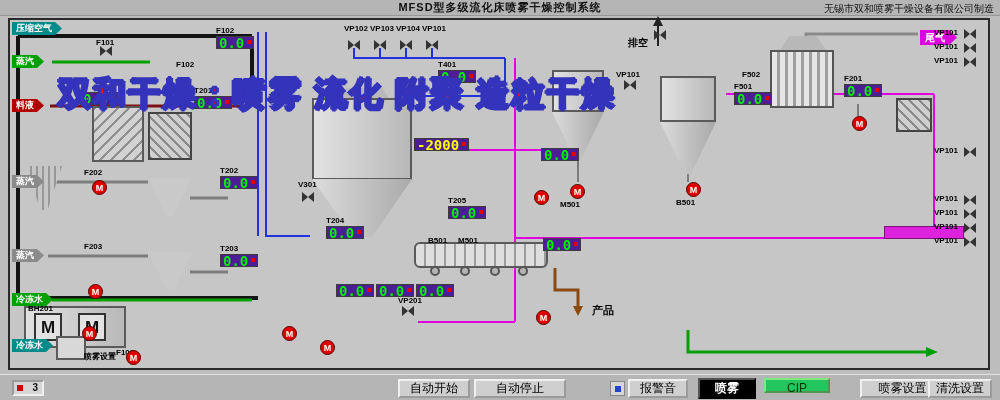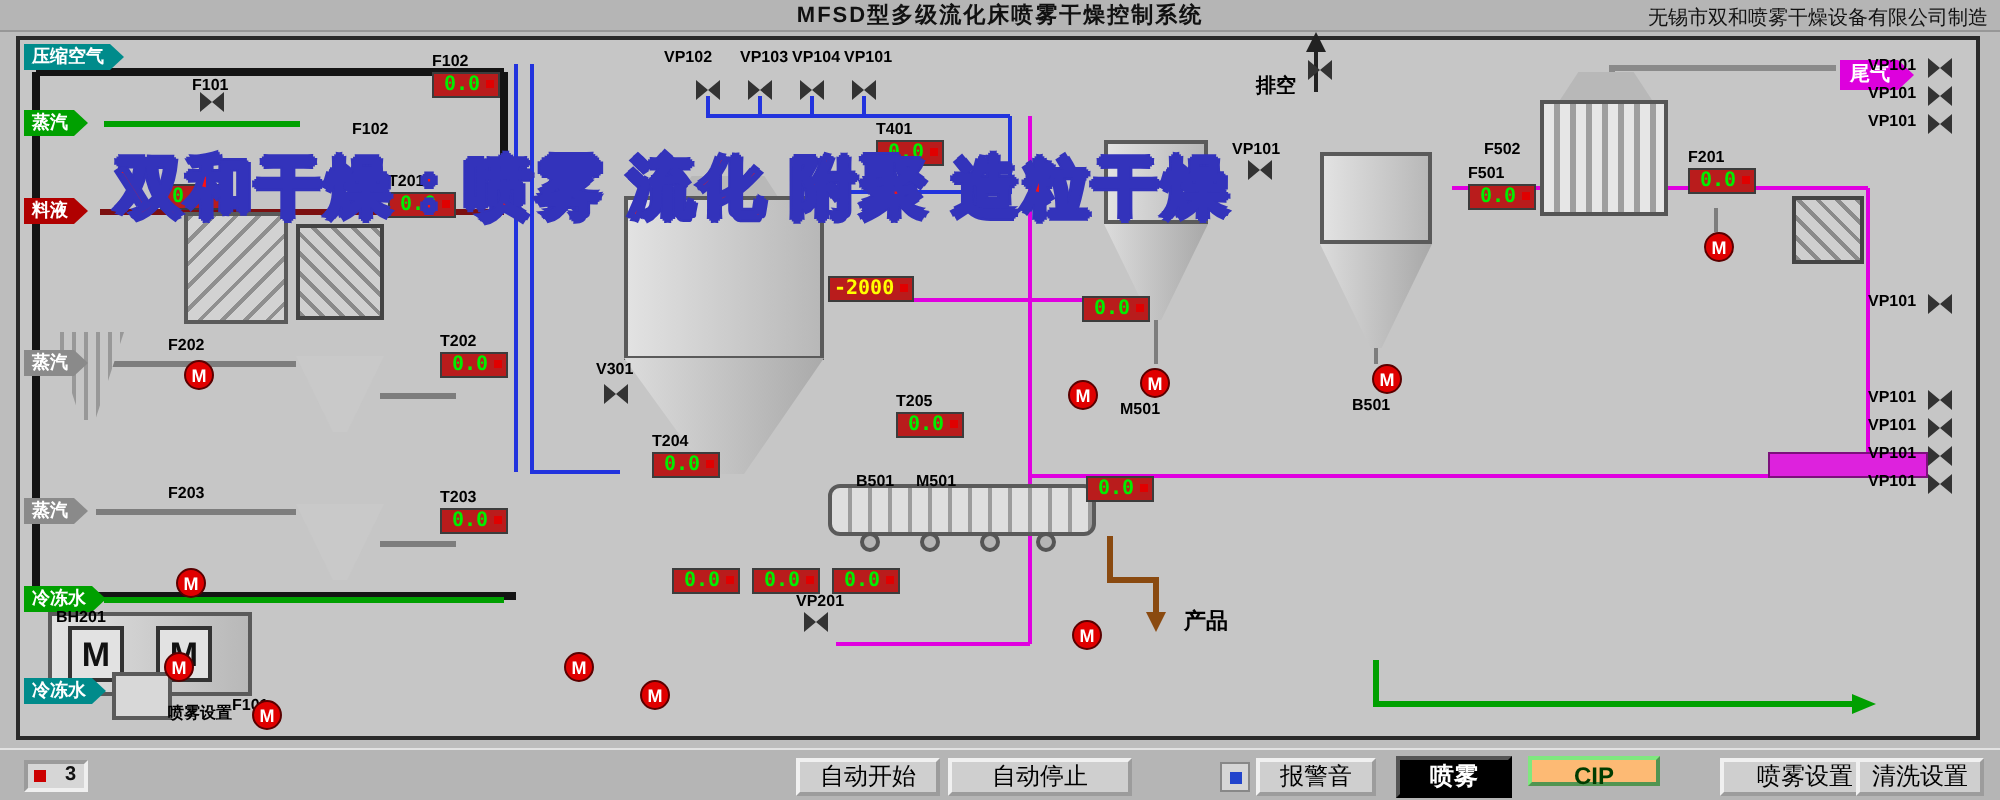--- a/index.html
+++ b/index.html
@@ -26,22 +26,22 @@
   .wheel{position:absolute;width:10px;height:10px;border-radius:50%;background:#b5b5b5;border:2px solid #555}
   .motor{position:absolute;width:28px;height:28px;background:#e2e2e2;border:2px solid #333;
          font-size:17px;font-weight:bold;text-align:center;line-height:25px}
 
   
   .tag{position:absolute;height:13px;line-height:13px;font-size:9px;font-weight:bold;color:#fff;
        padding:0 10px 0 4px;white-space:nowrap;
        clip-path:polygon(0 0,calc(100% - 7px) 0,100% 50%,calc(100% - 7px) 100%,0 100%)}
   .eqlbl{position:absolute;font-size:8px;font-weight:bold;color:#000;white-space:nowrap}
   .displbl{position:absolute;font-size:8px;font-weight:bold;color:#000;white-space:nowrap}
-  .disp{position:absolute;min-width:34px;height:13px;background:#b91c1c;color:#00ee00;
-        font-family:"DejaVu Sans Mono",monospace;font-size:10px;font-weight:bold;line-height:12px;
+  .disp{position:absolute;min-width:34px;height:13px;background:#4c1d95;color:#00ee00;
+        font-family:"DejaVu Sans Mono",monospace;font-size:14px;font-weight:bold;line-height:12px;
         text-align:right;padding:0 9px 0 2px;border:1px solid #3c3c3c}
   .disp::after{content:"";position:absolute;right:2px;top:3px;width:4px;height:4px;background:#e00000}
   .pump{position:absolute;width:15px;height:15px;border-radius:50%;background:#e00000;border:1px solid #5a0000;
         color:#fff;font-size:9px;font-weight:bold;text-align:center;line-height:14px}
   .valve{position:absolute;width:12px;height:10px}
   .valve::before{content:"";position:absolute;left:0;top:0;border-top:5px solid transparent;
                  border-bottom:5px solid transparent;border-left:6px solid #333}
   .valve::after{content:"";position:absolute;right:0;top:0;border-top:5px solid transparent;
                 border-bottom:5px solid transparent;border-right:6px solid #333}
 
@@ -71,21 +71,21 @@
   #statusmsg{position:absolute;left:70px;top:4px;width:300px;height:18px;background:#0000a8;border:2px inset #9a9a9a;
              color:#ffff00;font-size:12px;font-weight:bold;text-align:center;line-height:14px}
   .btn{position:absolute;top:4px;height:19px;background:#cfcfcf;border:2px outset #f0f0f0;
        font-family:"Liberation Sans",sans-serif;font-size:12px;line-height:15px;text-align:center;cursor:pointer}
   #btn-auto-start{left:398px;width:72px}
   #btn-auto-stop{left:474px;width:92px}
   #alarm-icon{position:absolute;left:610px;top:6px;width:15px;height:15px;background:#d6d6d6;border:1px solid #888}
   #alarm-icon::before{content:"";position:absolute;left:4px;top:4px;width:6px;height:6px;background:#2244cc}
   #btn-alarm{left:628px;width:60px}
   #btn-spray{left:698px;top:3px;width:58px;height:21px;background:#000;color:#fff;font-weight:bold;border:2px outset #555;line-height:17px}
-  #btn-cip{left:764px;top:3px;width:66px;height:15px;background:#fdba74;color:#003c00;font-weight:bold;border:2px outset #7fe87f;line-height:17px}
+  #btn-cip{left:764px;top:3px;width:66px;height:15px;background:#22c55e;color:#003c00;font-weight:normal;border:2px outset #7fe87f;line-height:17px}
   #btn-spray-set{left:860px;width:85px}
   #btn-clean-set{left:928px;width:64px}
 </style>
 </head>
 <body>
 
 <div id="titlebar">
   <span id="title">MFSD型多级流化床喷雾干燥控制系统</span>
   <span id="manufacturer">无锡市双和喷雾干燥设备有限公司制造</span>
 </div>
@@ -180,21 +180,21 @@
   <div id="watermark">双和干燥：喷雾 流化 附聚 造粒干燥</div>
 <div class="tag" style="left: 12px; top: 22px; background: rgb(0, 139, 139);">压缩空气</div>
     <div class="tag" style="left: 12px; top: 55px; background: rgb(0, 160, 0);">蒸汽</div>
     <div class="tag" style="left: 12px; top: 99px; background: rgb(176, 0, 0);">料液</div>
     <div class="tag" style="left: 12px; top: 175px; background: rgb(138, 138, 138);">蒸汽</div>
     <div class="tag" style="left: 12px; top: 249px; background: rgb(138, 138, 138);">蒸汽</div>
     <div class="tag" style="left: 12px; top: 293px; background: rgb(0, 160, 0);">冷冻水</div>
     <div class="tag" style="left: 12px; top: 339px; background: rgb(0, 139, 139);">冷冻水</div>
     <div class="eqlbl" style="left: 96px; top: 38px;">F101</div>
     <div class="eqlbl" style="left: 176px; top: 60px;">F102</div>
-    <div class="eqlbl" style="left: 332px; top: 24px;">VP102</div>
+    <div class="eqlbl" style="left: 344px; top: 24px;">VP102</div>
     <div class="eqlbl" style="left: 370px; top: 24px;">VP103</div>
     <div class="eqlbl" style="left: 396px; top: 24px;">VP104</div>
     <div class="eqlbl" style="left: 422px; top: 24px;">VP101</div>
     <div class="eqlbl" style="left: 616px; top: 70px;">VP101</div>
     <div class="eqlbl" style="left: 298px; top: 180px;">V301</div>
     <div class="eqlbl" style="left: 398px; top: 296px;">VP201</div>
     <div class="eqlbl" style="left: 560px; top: 200px;">M501</div>
     <div class="eqlbl" style="left: 676px; top: 198px;">B501</div>
     <div class="eqlbl" style="left: 428px; top: 236px;">B501</div>
     <div class="eqlbl" style="left: 458px; top: 236px;">M501</div>

